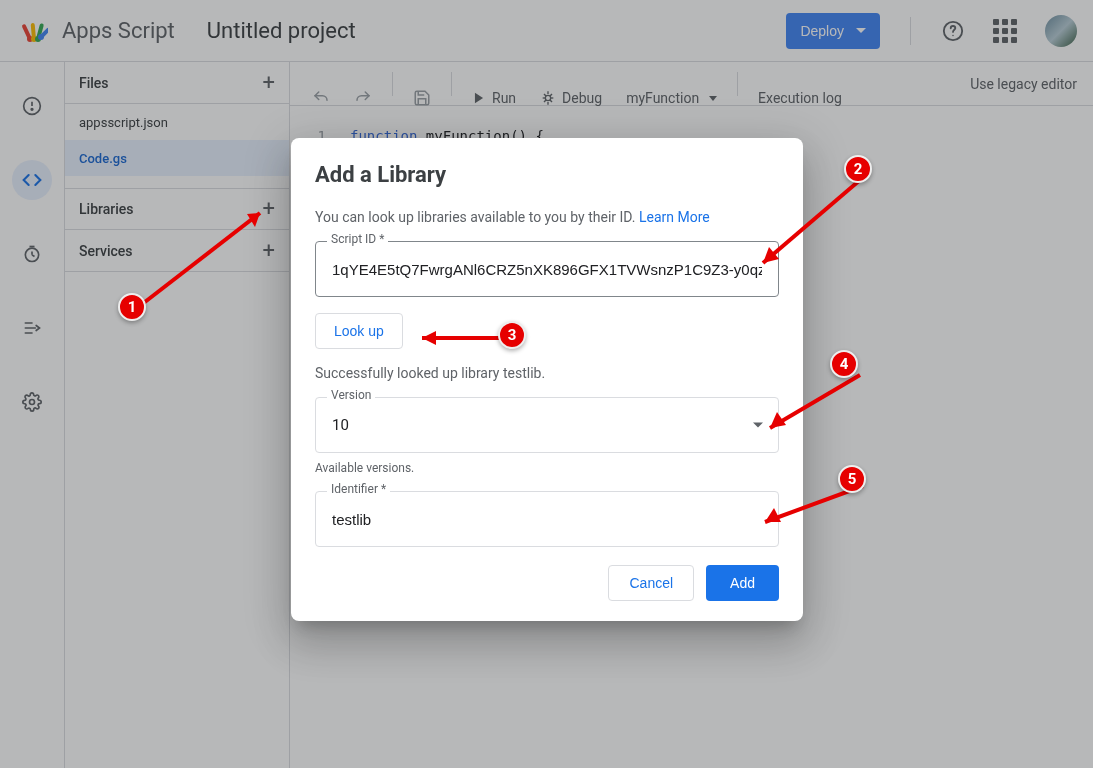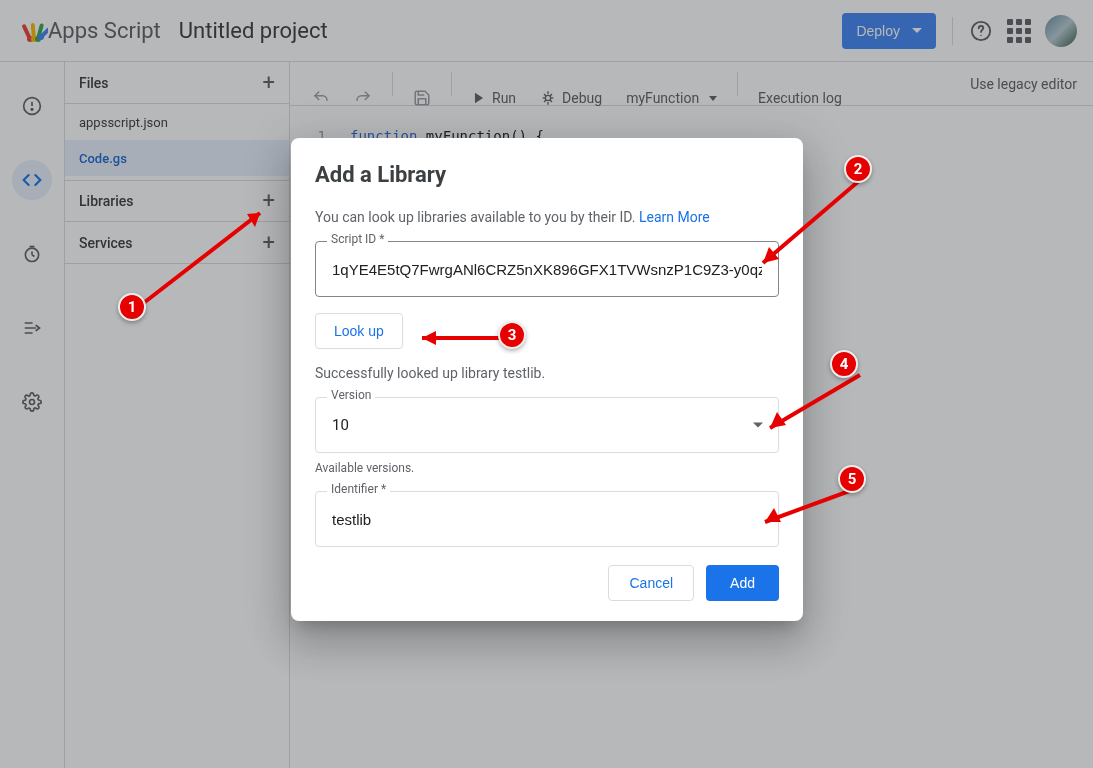--- a/index.html
+++ b/index.html
@@ -1,20 +1,20 @@
 <!DOCTYPE html>
 <html><head>
 <meta charset="utf-8">
 <style>
   * { box-sizing: border-box; }
   html, body { margin:0; padding:0; font-family: "Google Sans", Roboto, Arial, sans-serif; color:#202124; background:#fff; }
   body { width:1093px; height:768px; position:relative; overflow:hidden; }
 
   
-  .header { height:62px; display:flex; align-items:center; border-bottom:1px solid #dadce0; padding:0 16px; }
+  .header { height:62px; display:flex; align-items:center; border-bottom:1px solid #dadce0; padding:0 16px; gap:14px; }
   .logo { width:32px; height:32px; display:flex; align-items:center; }
   .brand { font-size:22px; color:#5f6368; }
   .proj-title { font-size:22px; margin-left:18px; color:#3c4043; }
   .spacer { flex:1; }
   .deploy-btn { background:#4285f4; color:#fff; border:none; border-radius:4px; height:36px; padding:0 14px; display:flex; align-items:center; gap:12px; font-size:14px; font-weight:500; cursor:pointer;justify-content:center; }
   .deploy-btn .tri { width:0;height:0;border-left:5px solid transparent;border-right:5px solid transparent;border-top:5px solid #fff; }
   .hdr-divider { width:1px; height:28px; background:#dadce0; margin:0 16px; }
   .hdr-icon { width:24px; height:24px; display:flex; align-items:center; justify-content:center; color:#5f6368; cursor:pointer; }
   .waffle { display:grid; grid-template-columns:repeat(3,6px); grid-template-rows:repeat(3,6px); gap:3px; }
   .waffle div { background:#5f6368; border-radius:1px; }
@@ -156,21 +156,21 @@
     </div>
 </div>
 
 <div class="sidebar">
   <div class="sb-section">
     <span>Files</span>
     <span class="plus-ic">+</span>
   </div>
   <div class="sb-file">appsscript.json</div>
   <div class="sb-file active">Code.gs</div>
-  <div class="sb-section middle" style="margin-top:4px;text-align:center;">
+  <div class="sb-section middle" style="margin-top:12px;text-align:center;">
     <span>Libraries</span>
     <span class="plus-ic">+</span>
   </div>
   <div class="sb-section last" style="border-top:none;">
     <span>Services</span>
     <span class="plus-ic">+</span>
   </div>
 </div>
 
 <div class="toolbar">

